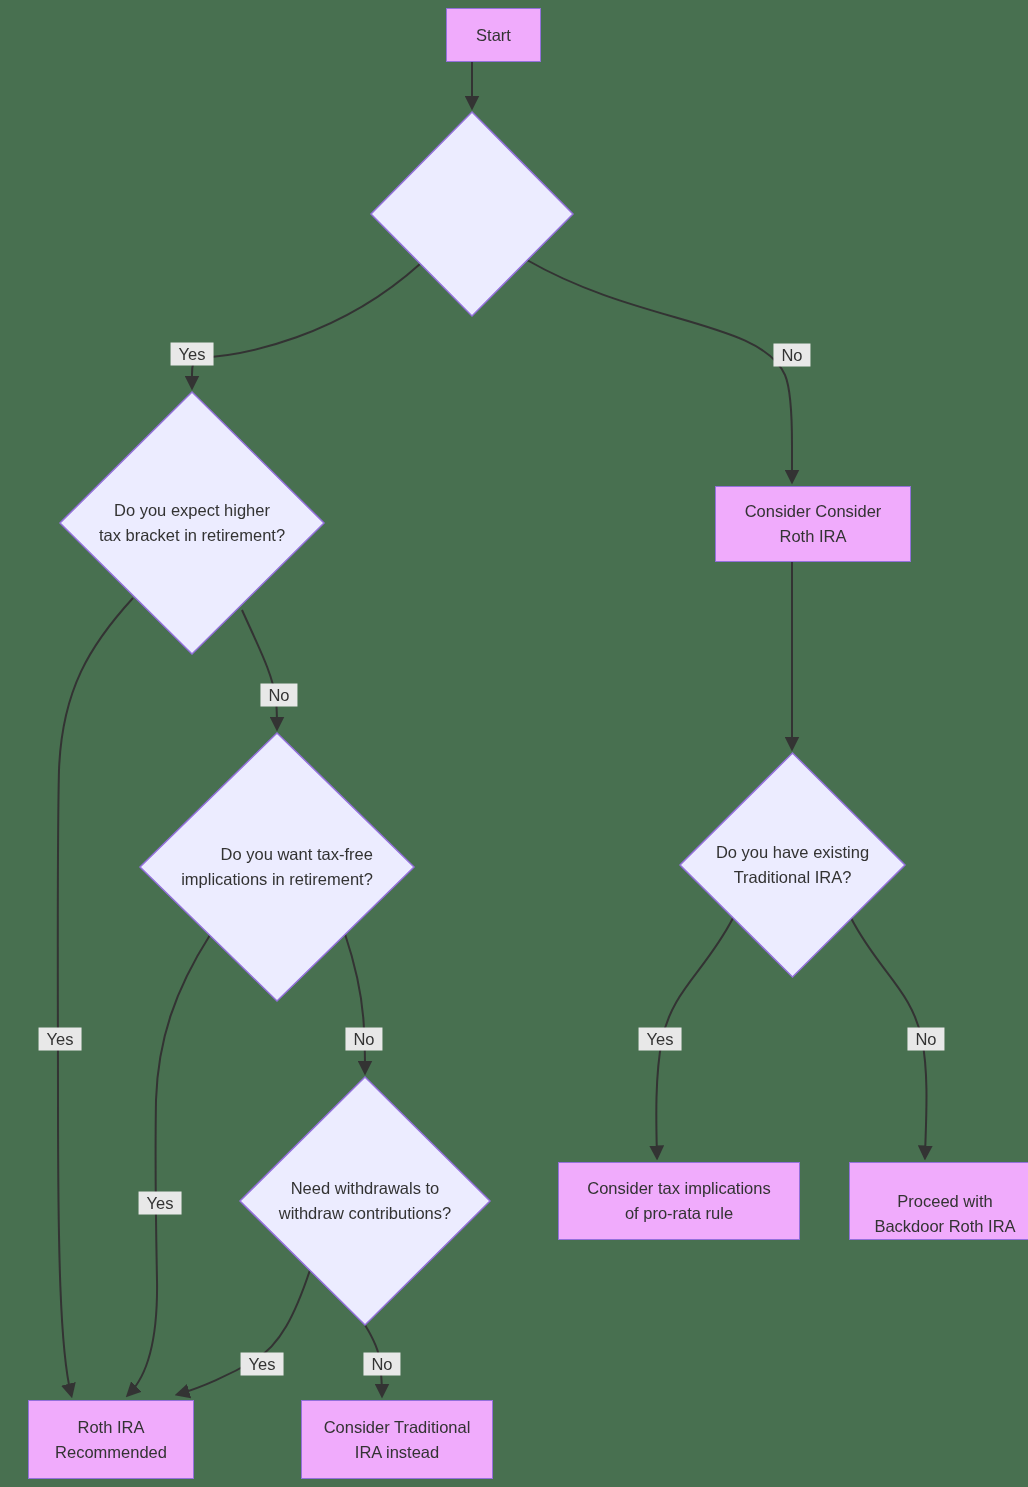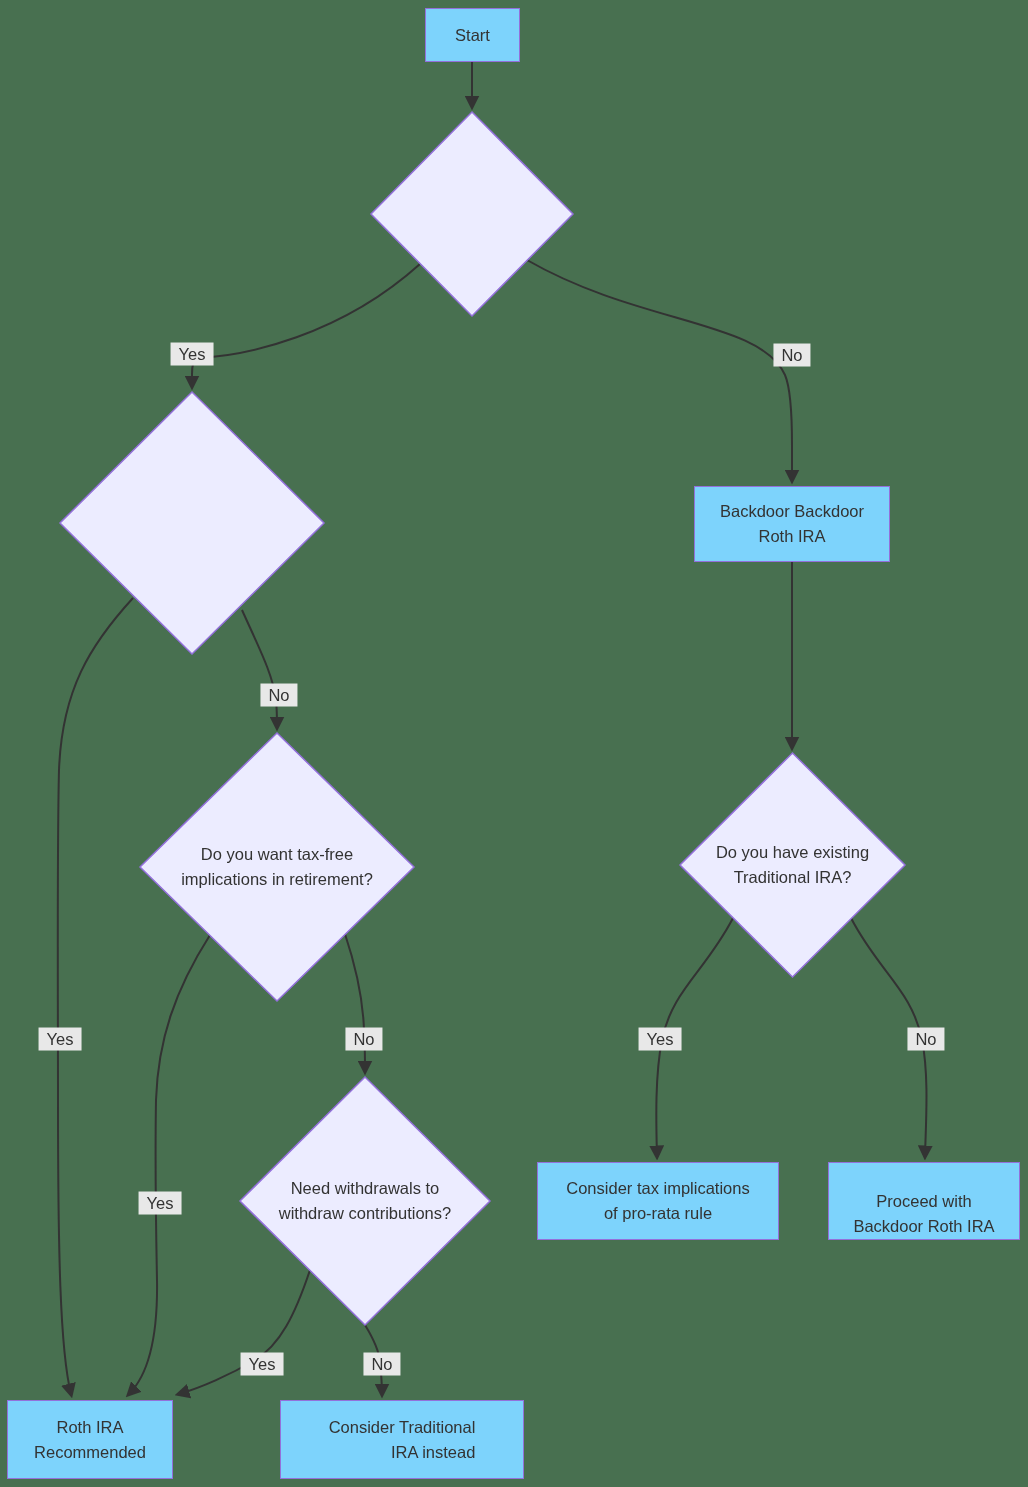--- a/index.html
+++ b/index.html
@@ -15,22 +15,23 @@
   svg.edges path.edge { fill: none; stroke: #333333; stroke-width: 2px; }
 
   .node {
     position: absolute; z-index: 1;
     display: flex; align-items: center; justify-content: center;
     text-align: center; color: #333333;
     font-size: 16.5px; line-height: 25px;
     box-sizing: border-box;
   }
   .rect-node {
-    background: #7dd3fc;
+    background: #f0abfc;
     border: 1.5px solid #9370DB;
+    margin-left: 21px;
   }
   .diamond-node { background: transparent; }
   .diamond-node svg { position: absolute; left: 0; top: 0; overflow: visible; }
   .diamond-node polygon { fill: #ECECFF; stroke: #9370DB; stroke-width: 1.5; }
   .node .label { position: relative; z-index: 1; }
   .node .label span { display: block; }
 
   .edge-label {
     position: absolute; z-index: 2;
     transform: translate(-50%, -50%);
@@ -66,21 +67,21 @@
   </svg>
 
   <div class="node rect-node" style="left:425px; top:8px; width:95px; height:54px;">
     <div class="label">
       <span>Start</span>
     </div>
   </div>
 
   <div class="node rect-node" style="left:694px; top:486px; width:196px; height:76px;">
     <div class="label">
-      <span>Backdoor Backdoor</span>
+      <span>Consider Consider</span>
       <span>Roth IRA</span>
     </div>
   </div>
 
   <div class="node rect-node" style="left:537px; top:1162px; width:242px; height:78px;">
     <div class="label">
       <span>Consider tax implications</span>
       <span>of pro-rata rule</span>
     </div>
   </div>
@@ -92,40 +93,44 @@
     </div>
   </div>
 
   <div class="node rect-node" style="left:7px; top:1400px; width:166px; height:79px;">
     <div class="label">
       <span>Roth IRA</span>
       <span>Recommended</span>
     </div>
   </div>
 
-  <div class="node rect-node" style="left:280px; top:1400px; width:244px; height:79px;text-align:right;">
+  <div class="node rect-node" style="left:280px; top:1400px; width:192px; height:79px;">
     <div class="label">
       <span>Consider Traditional</span>
       <span>IRA instead</span>
     </div>
   </div>
 
   <div class="node diamond-node" style="left:371px; top:112px; width:202px; height:204px;">
     <svg width="202" height="204" viewBox="0 0 202 204">
       <polygon points="101,0 202,102 101,204 0,102"></polygon>
     </svg>
   </div>
 
   <div class="node diamond-node" style="left:60px; top:392px; width:264px; height:262px;">
     <svg width="264" height="262" viewBox="0 0 264 262">
       <polygon points="132,0 264,131 132,262 0,131"></polygon>
     </svg>
+    <div class="label">
+      <span>Do you expect higher</span>
+      <span>tax bracket in retirement?</span>
+    </div>
   </div>
 
-  <div class="node diamond-node" style="left:140px; top:733px; width:274px; height:268px;">
+  <div class="node diamond-node" style="left:140px; top:733px; width:274px; height:268px;text-align:right;">
     <svg width="274" height="268" viewBox="0 0 274 268">
       <polygon points="137,0 274,134 137,268 0,134"></polygon>
     </svg>
     <div class="label">
       <span>Do you want tax-free</span>
       <span>implications in retirement?</span>
     </div>
   </div>
 
   <div class="node diamond-node" style="left:680px; top:753px; width:225px; height:224px;">

